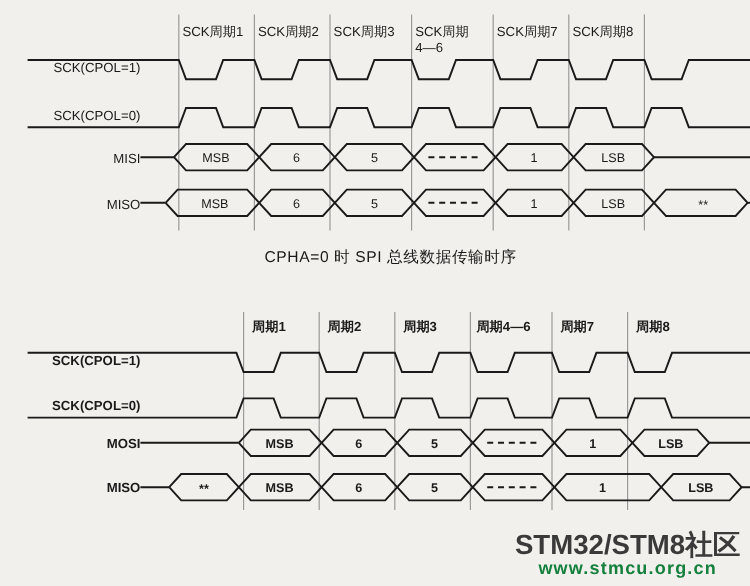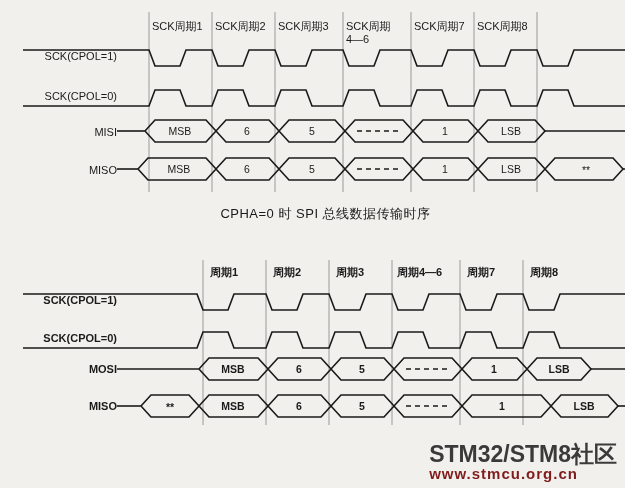--- a/index.html
+++ b/index.html
@@ -36,34 +36,34 @@
     font-size: 13px;
     letter-spacing: 0.5px;
     color: #1a1a1a;
   }
   #caption-cpha0 { top: 205px; }
 
   .watermark {
     position: absolute;
     right: 8px;
     bottom: 6px;
-    text-align: left;
+    text-align: center;
     line-height: 1.05;
     pointer-events: none;
   }
   .wm-main {
     font-size: 23px;
     font-weight: bold;
     color: #3a3a3a;
     letter-spacing: 0px;
   }
   .wm-sub {
     font-size: 15px;
     font-weight: bold;
-    color: #7f1d1d;
+    color: #15803d;
     letter-spacing: 1px;
   }
 </style>
 </head>
 <body>
 
 <div class="page">
 
   <div class="diagram" id="diagram-cpha0">
     <svg width="625" height="240" viewBox="0 0 625 240">

